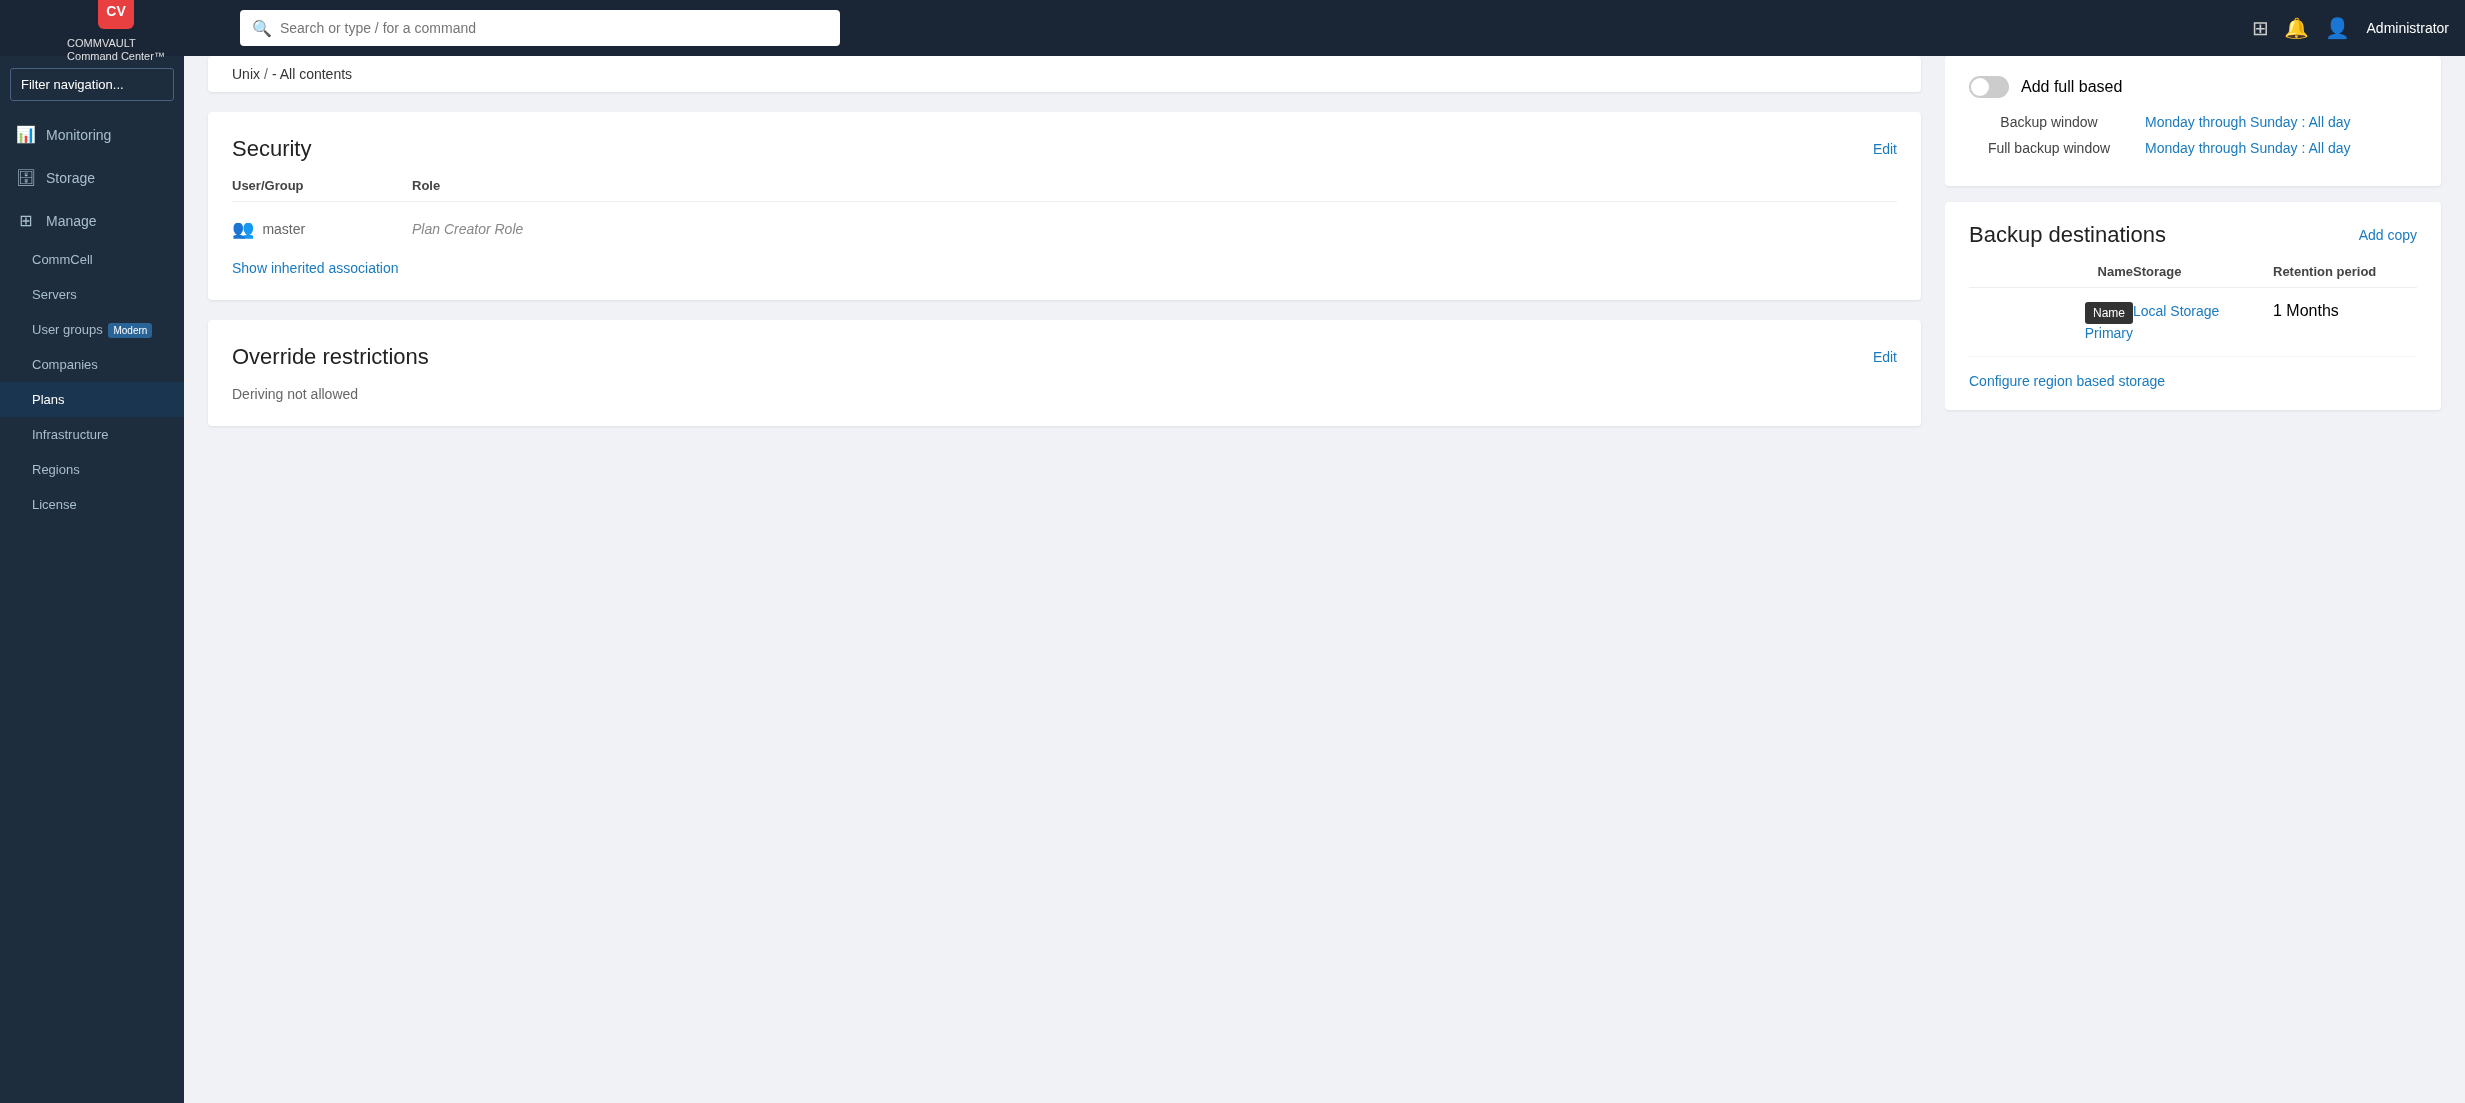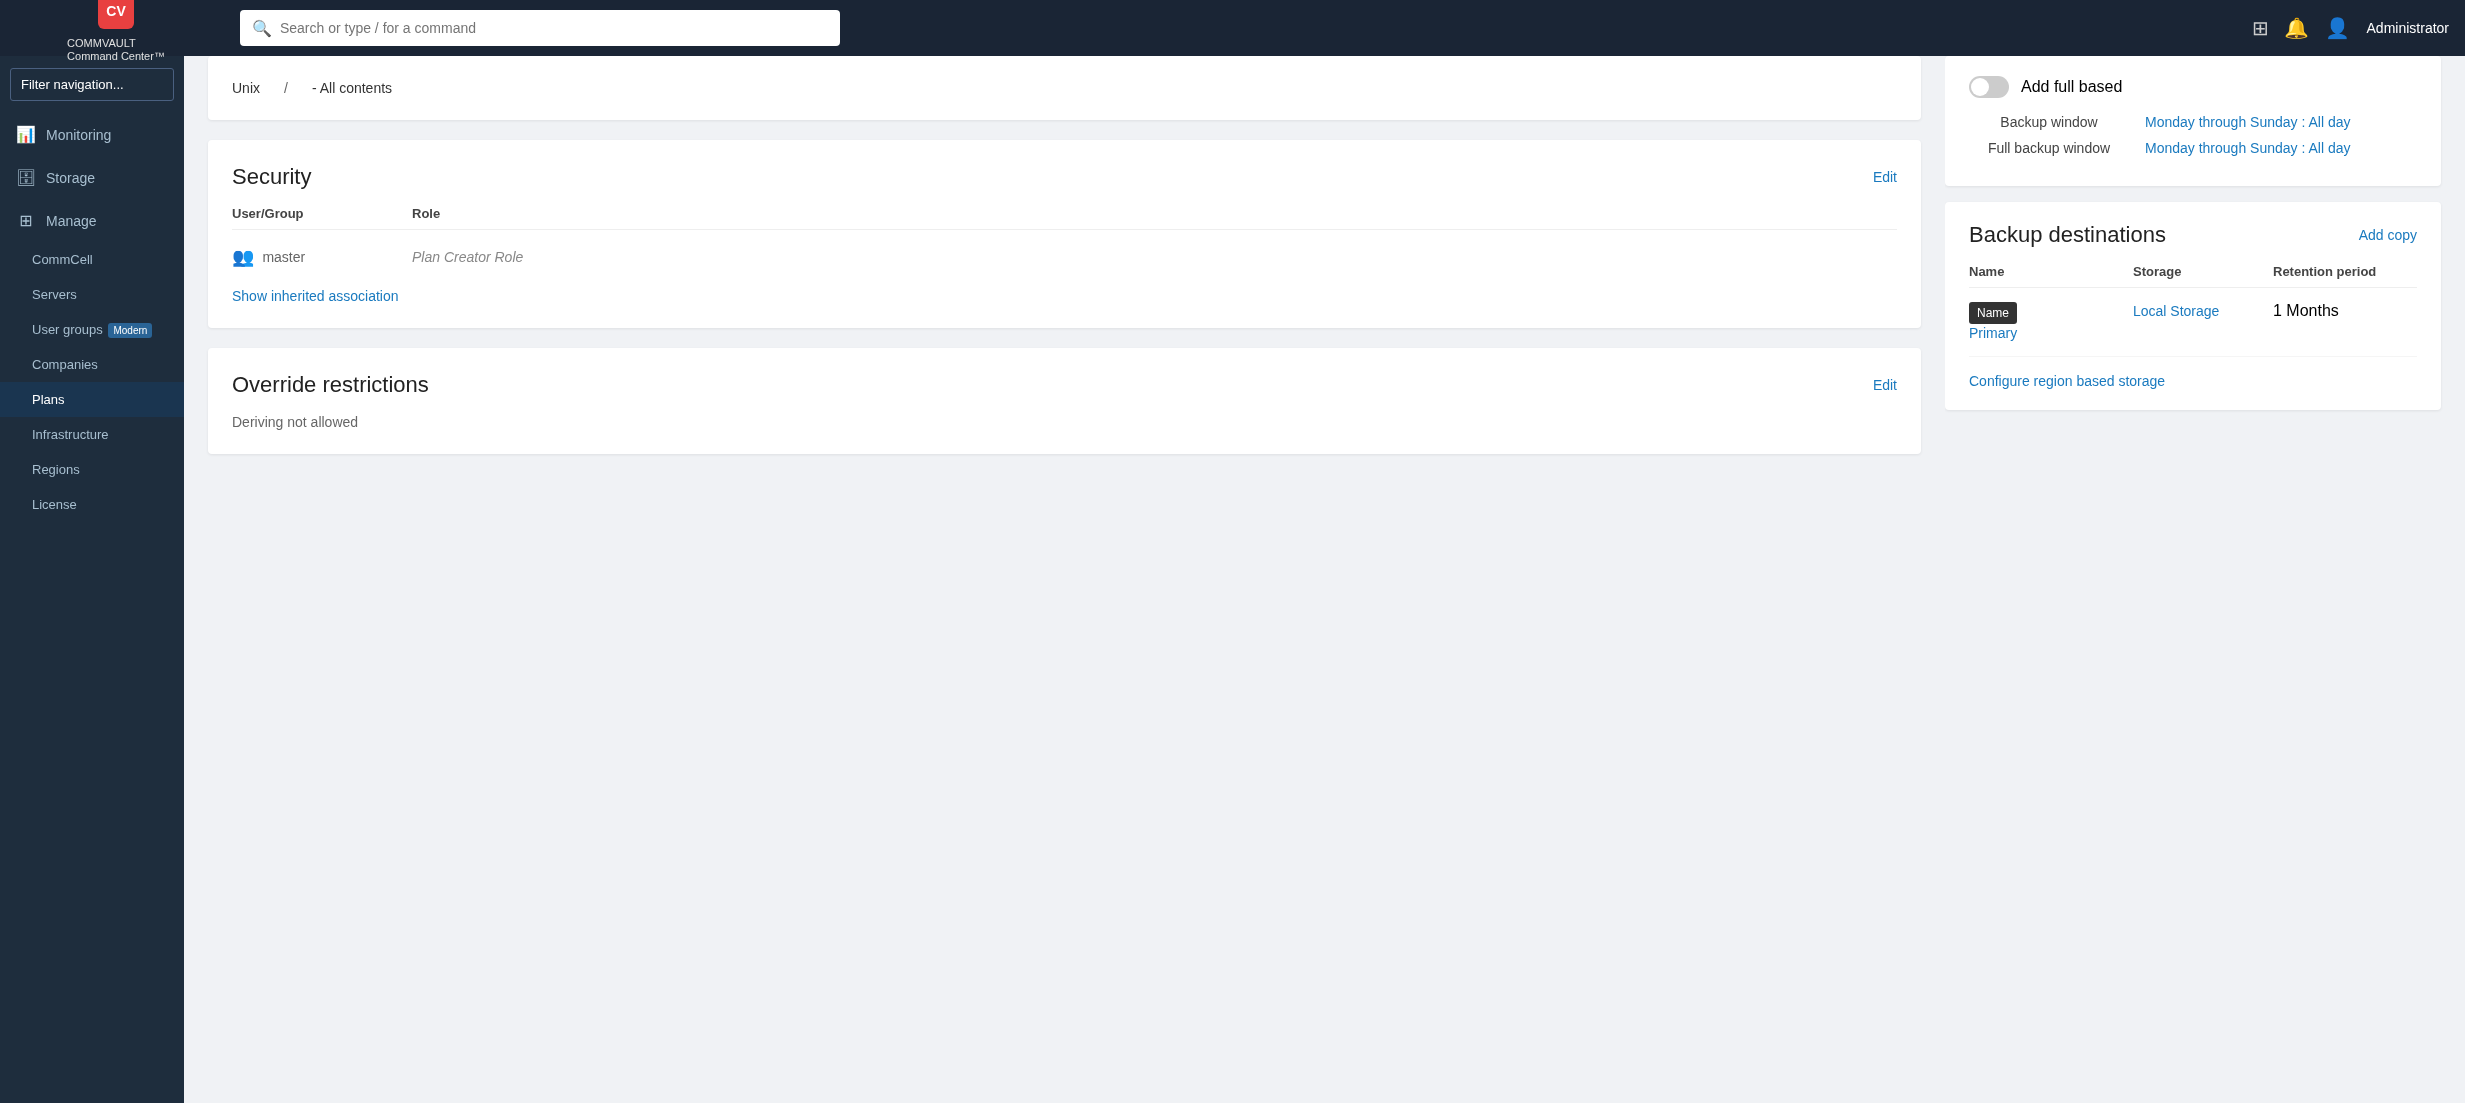--- a/index.html
+++ b/index.html
@@ -162,24 +162,24 @@
     .edit-link {
       color: #1a7abf;
       font-size: 14px;
       cursor: pointer;
       text-decoration: none;
     }
 
     
     .path-row {
       background: white;
-      padding: 24px 24px;
-      display: flex;
-      align-items: center;
-      gap: 24px;
+      padding: 10px 24px;
+      display: flex;
+      align-items: center;
+      gap: 4px;
       margin-bottom: 20px;
       border-radius: 4px;
       box-shadow: 0 1px 3px rgba(0,0,0,0.08);
       font-size: 14px;
       color: #333;
     }
     .path-sep { color: #666; }
 
     
     .table-header {
@@ -283,21 +283,21 @@
     }
     .bd-table-header {
       display: flex;
       padding: 0 0 8px 0;
       border-bottom: 1px solid #eee;
       font-size: 13px;
       font-weight: 600;
       color: #444;
       gap: 0;
     }
-    .bd-col-name { width: 164px; }
+    .bd-col-name { width: 164px; text-align: right; }
     .bd-col-storage { width: 140px; }
     .bd-col-retention { flex: 1; }
     .bd-col-action { width: 40px; }
     .bd-row {
       display: flex;
       align-items: flex-start;
       padding: 14px 0;
       border-bottom: 1px solid #f5f5f5;
       gap: 0;
     }

